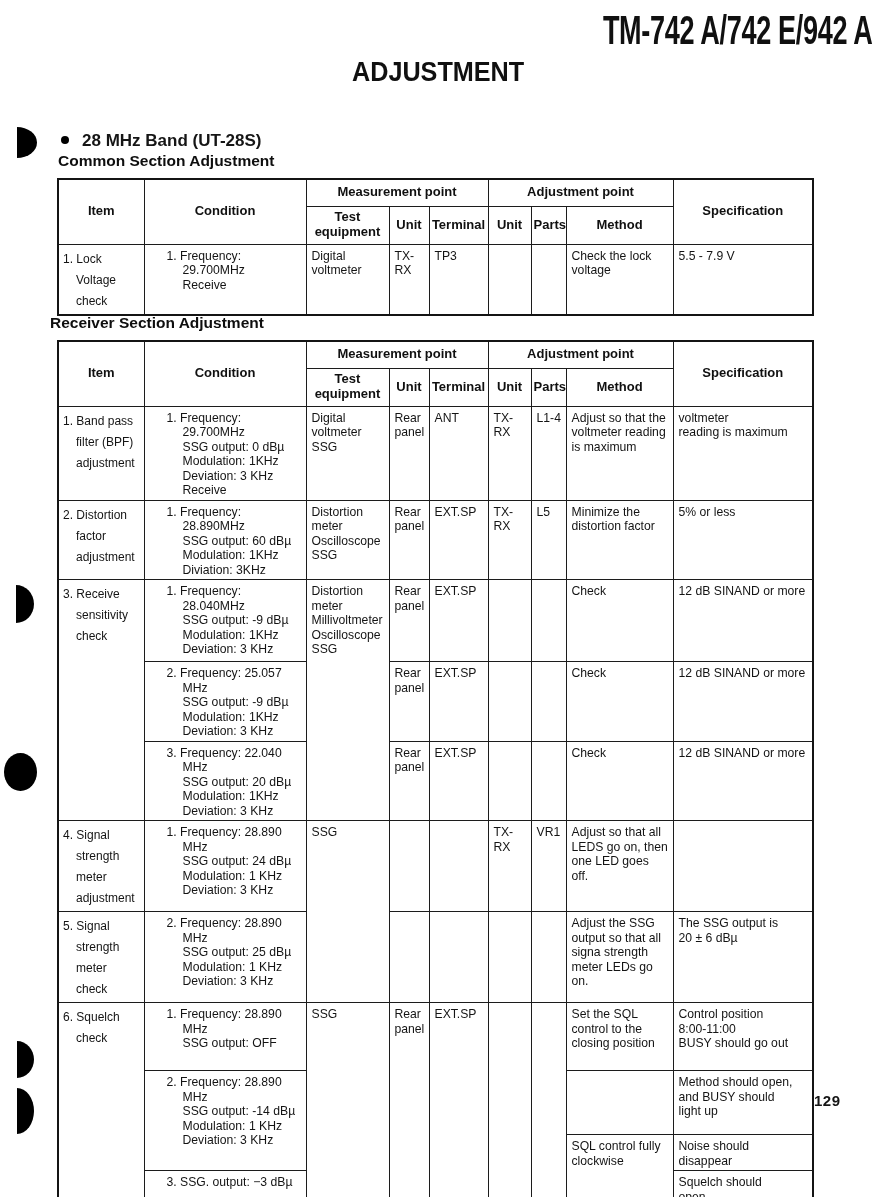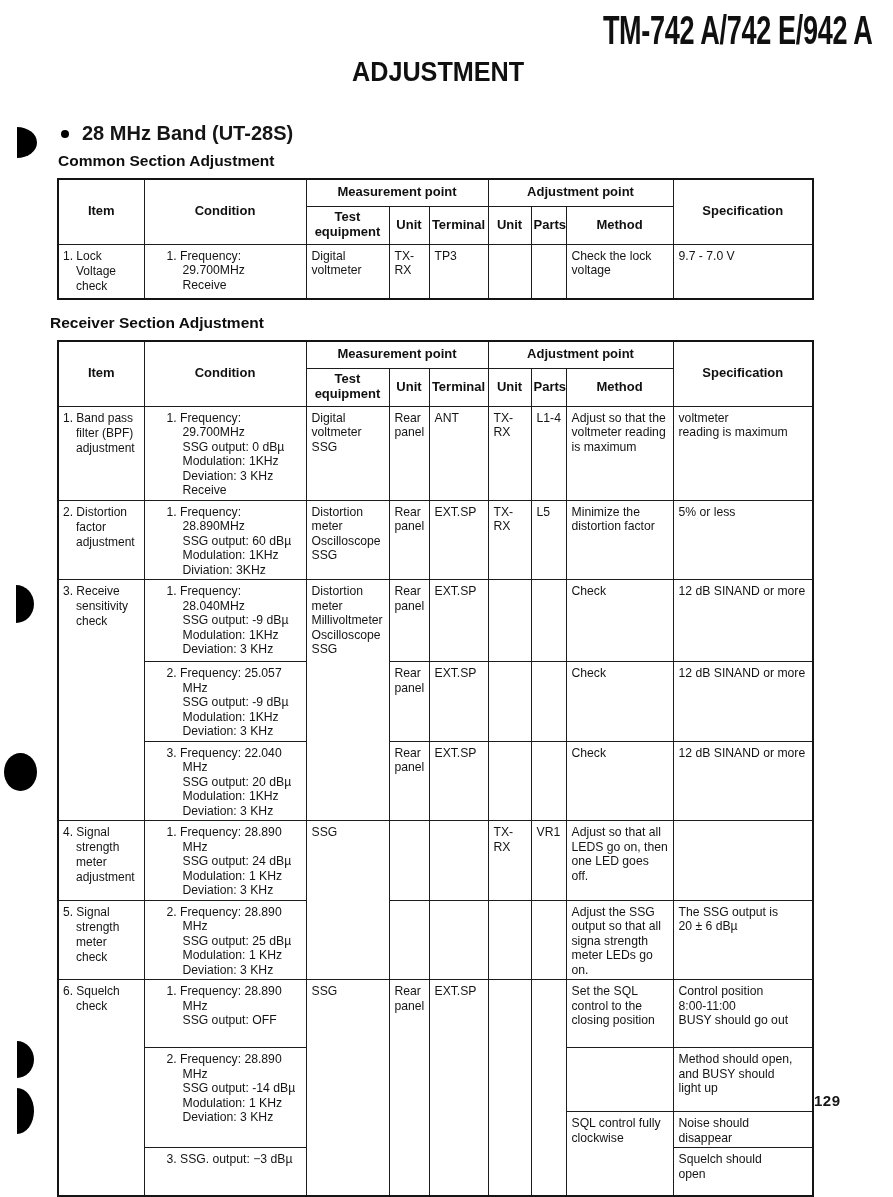--- a/index.html
+++ b/index.html
@@ -5,37 +5,37 @@
   html,body{margin:0;padding:0;background:#ffffff;}
   .page{position:relative;width:893px;height:1197px;background:#ffffff;overflow:hidden;
         font-family:Liberation Sans, sans-serif;color:#151515;}
 
   .model-title{position:absolute;top:9px;right:20px;font-size:41px;font-weight:700;
                line-height:1.05;letter-spacing:-0.5px;white-space:nowrap;
                transform:scaleX(0.66);transform-origin:100% 0;color:#101010;}
   .page-title{position:absolute;left:352px;top:56px;font-size:28px;font-weight:700;
               letter-spacing:0px;white-space:nowrap;transform:scaleX(0.9);
               transform-origin:0 0;color:#101010;}
-  .band-heading{position:absolute;left:61px;top:122px;font-size:20px;font-weight:700;white-space:nowrap;}
+  .band-heading{position:absolute;left:61px;top:131px;font-size:17px;font-weight:700;white-space:nowrap;}
   .bullet-dot{display:inline-block;width:8px;height:8px;border-radius:50%;background:#000;
               margin-right:13px;vertical-align:2px;}
   .section-heading{position:absolute;font-size:15.5px;font-weight:700;white-space:nowrap;color:#0e0e0e;}
   .heading-common{left:58px;top:152px;text-align:right;}
   .heading-receiver{left:50px;top:314px;}
 
   table.adj-table{position:absolute;left:57px;border-collapse:collapse;table-layout:fixed;
                   width:755px;border:2.5px solid #141414;background:#fff;}
   .t1{top:178px;}
   .t2{top:340px;}
   .adj-table th{border:1.5px solid #1c1c1c;font-size:13px;font-weight:700;text-align:center;
                 vertical-align:middle;padding:1px 2px;line-height:1.15;white-space:pre-line;color:#101010;}
   .adj-table td{border:1.5px solid #1c1c1c;font-size:12.2px;font-weight:400;text-align:left;
                 vertical-align:top;padding:4px 4px 2px 5px;line-height:14.5px;white-space:pre-line;
                 overflow:hidden;color:#141414;}
-  .adj-table td.c-item{padding-left:17px;text-indent:-13px;font-size:12px;line-height:15px;}
+  .adj-table td.c-item{padding-left:17px;text-indent:-13px;font-size:12px;line-height:21px;}
   .adj-table td.c-cond{padding-left:38px;text-indent:-16px;}
 
   .page-number{position:absolute;left:814px;top:1092px;font-size:15px;font-weight:700;letter-spacing:0.5px;}
 
   .mark-d{position:absolute;background:#000;border-radius:0 100% 100% 0 / 0 50% 50% 0;}
   .mark-ellipse{position:absolute;background:#000;border-radius:50%;}
   .m1{left:17px;top:127px;width:20px;height:31px;}
   .m2{left:16px;top:585px;width:18px;height:38px;}
   .m3{left:4px;top:753px;width:33px;height:38px;}
   .m4{left:17px;top:1041px;width:17px;height:37px;}
@@ -93,21 +93,21 @@
           <td class="c-cond">1. Frequency: 29.700MHz
 Receive</td>
           <td>Digital
 voltmeter</td>
           <td>TX-RX</td>
           <td>TP3</td>
           <td></td>
           <td></td>
           <td>Check the lock
 voltage</td>
-          <td>9.7 - 7.0 V</td>
+          <td>5.5 - 7.9 V</td>
         </tr>
       </tbody>
   </table>
 
   <div class="section-heading heading-receiver">Receiver Section Adjustment</div>
 
   <table class="adj-table t2" id="receiver-table">
     <colgroup>
       <col style="width:86px">
         <col style="width:162px">

